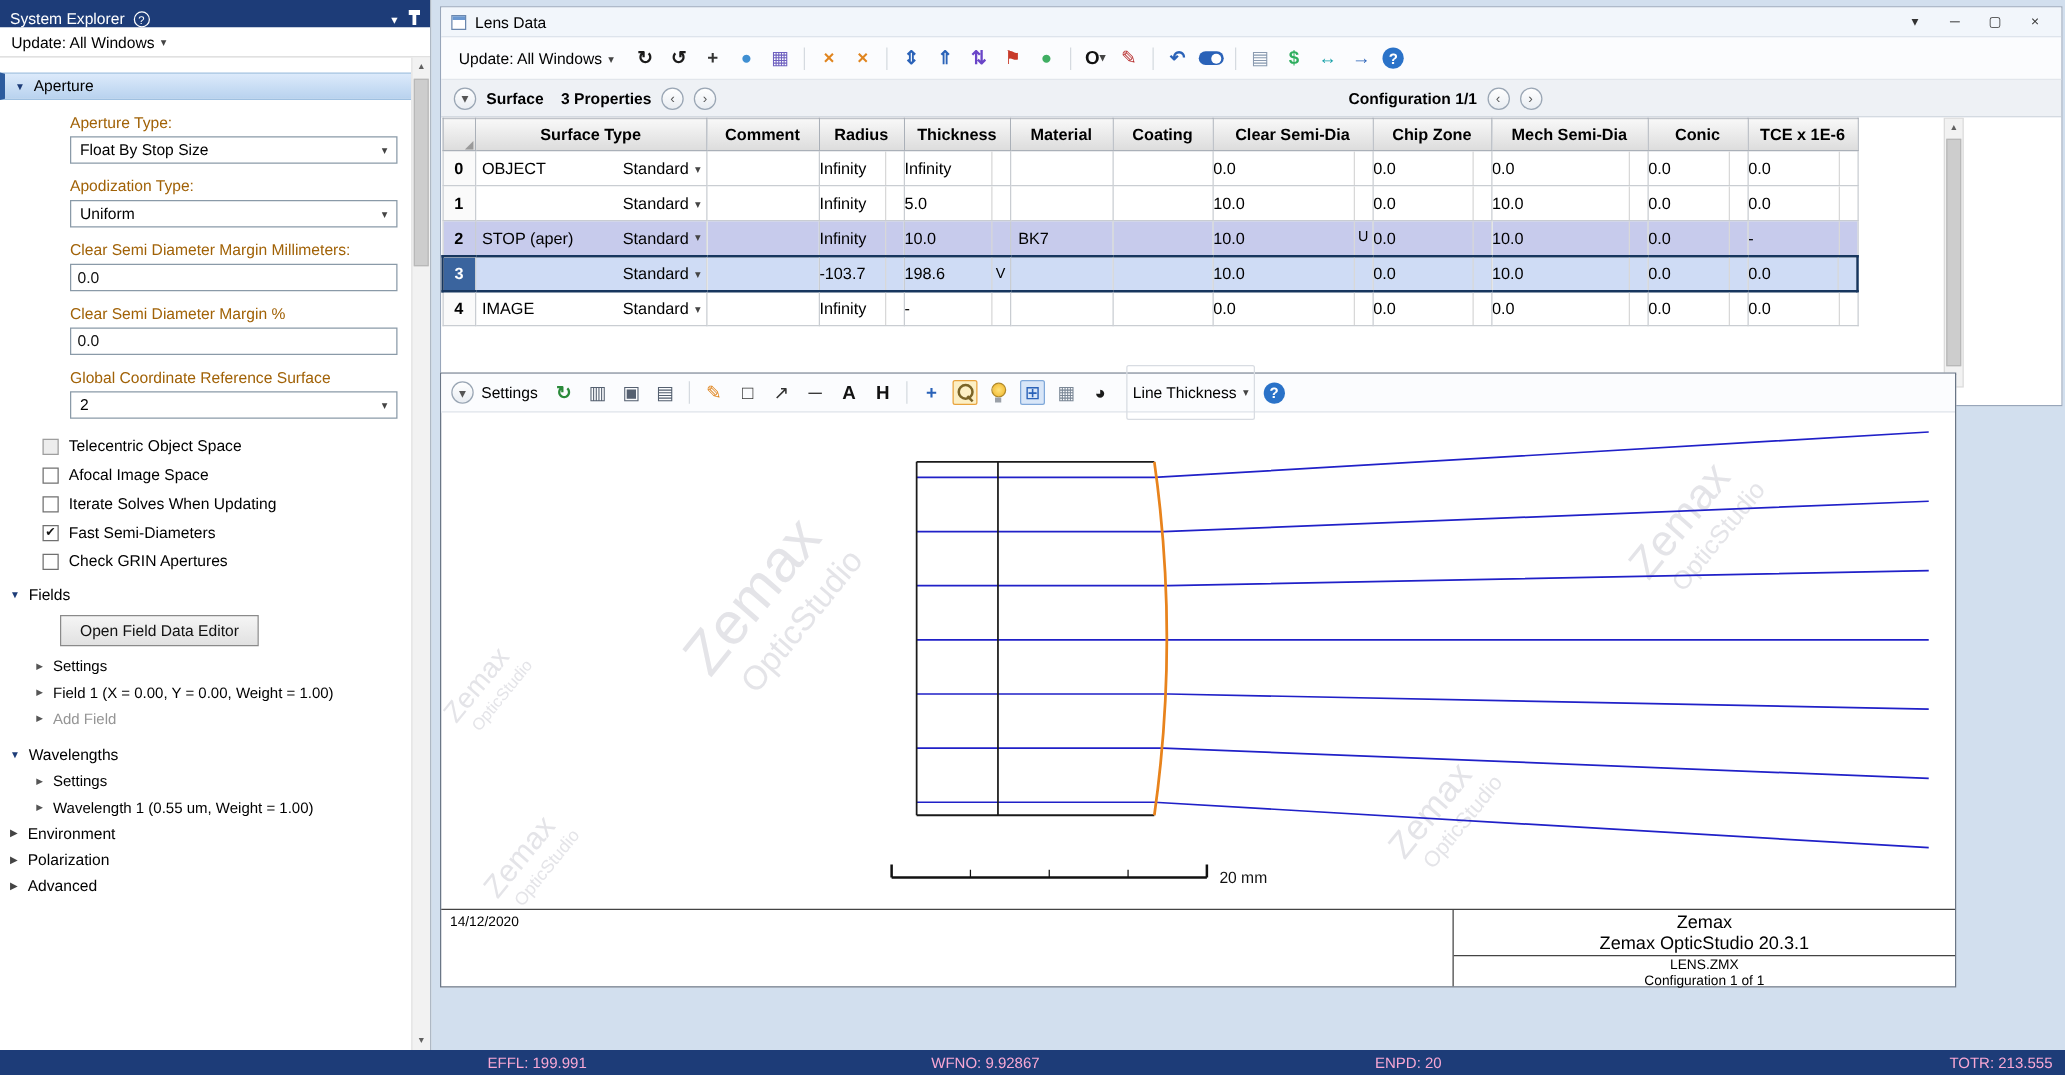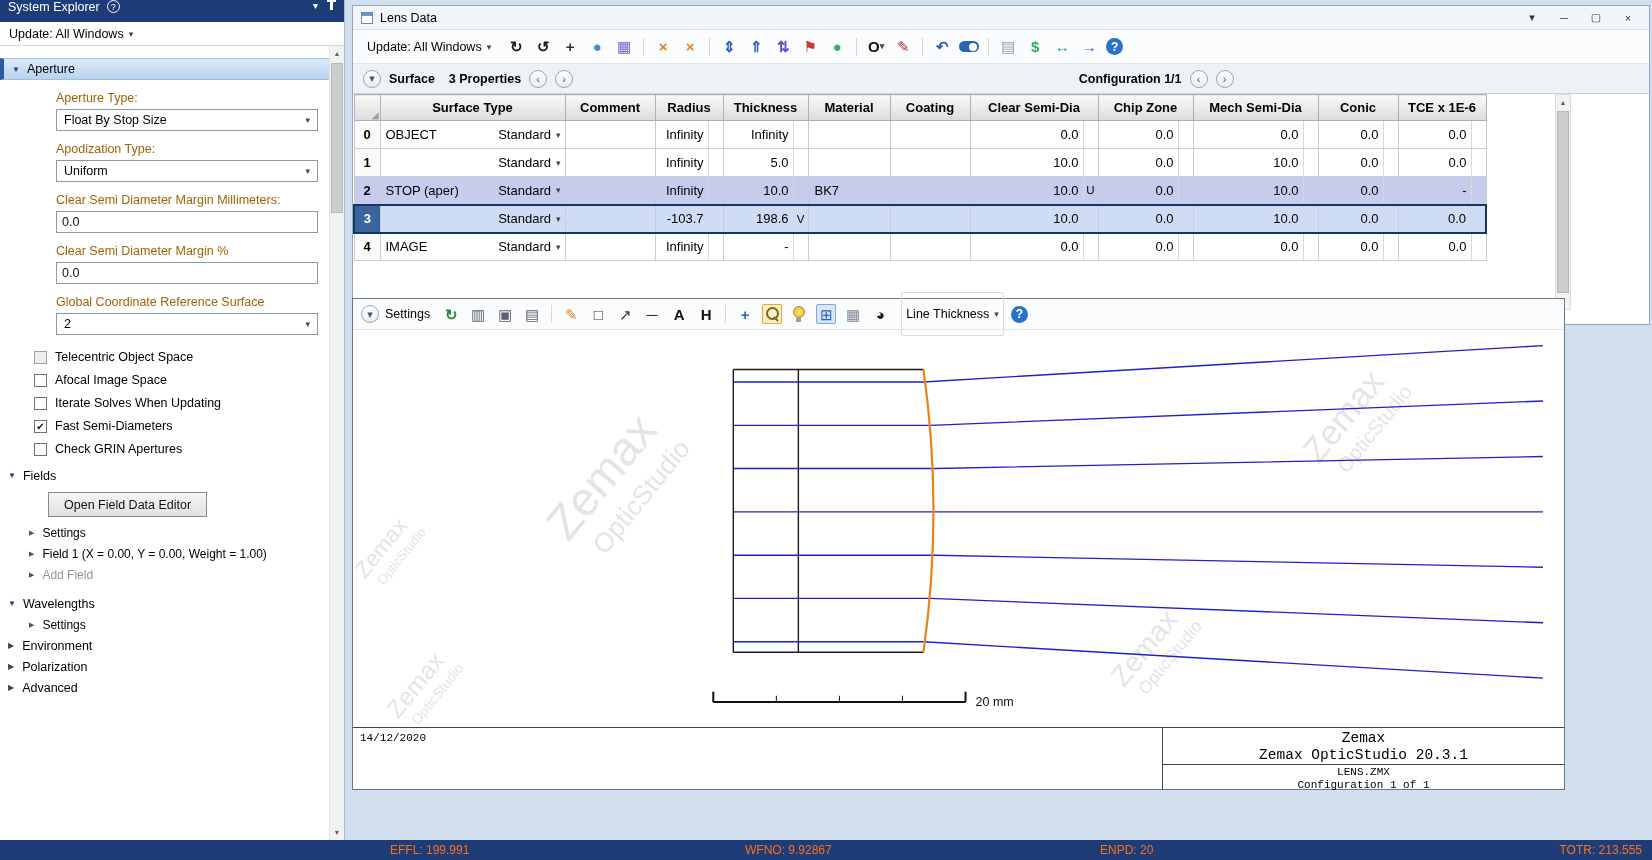--- a/index.html
+++ b/index.html
@@ -1,19 +1,19 @@
 <!DOCTYPE html>
 <html><head>
 <meta charset="utf-8">
 <style>
 *{margin:0;padding:0;box-sizing:border-box}
 html,body{width:1652px;height:860px;overflow:hidden;font-family:"Liberation Sans",sans-serif;background:#d2dfee;position:relative}
 
 .left-panel{position:absolute;left:0;top:0;width:345px;bottom:20px;background:#fff;border-right:1px solid #aeb8c4;z-index:3}
-.sx-titlebar{height:22px;background:#1d3c78;color:#fff;display:flex;align-items:flex-start;padding:0 8px;font-size:12.5px;gap:7px}
+.sx-titlebar{height:22px;background:#1d3c78;color:#fff;display:flex;align-items:flex-end;padding:0 8px;font-size:12.5px;gap:7px}
 .help-circle{width:13px;height:13px;border:1px solid #fff;border-radius:50%;font-size:9px;display:inline-flex;align-items:center;justify-content:center;flex:none}
 .sx-tb-right{margin-left:auto;display:flex;gap:12px;align-items:center}
 .tb-glyph{font-size:10px;color:#fff}
 .pin-icon{position:relative;width:3px;height:8px;background:#fff;display:inline-block;margin-right:3px}
 .pin-icon::before{content:"";position:absolute;left:-3px;top:-4px;width:9px;height:4px;background:#fff}
 .sx-update{height:24px;display:flex;align-items:center;padding:0 9px;font-size:12.5px;border-bottom:1px solid #d8d8d8;gap:5px;background:#fff}
 .sx-body{position:absolute;top:46px;left:0;right:15px;bottom:0;overflow:hidden;font-size:12.5px}
 .sx-scroll{position:absolute;top:46px;right:0;width:15px;bottom:0;background:#f2f2f2;border-left:1px solid #e2e2e2}
 .scroll-btn{height:15px;display:flex;align-items:center;justify-content:center;font-size:7px;color:#606060}
 .scroll-btn.bottom{position:absolute;bottom:0;left:0;right:0}
@@ -71,44 +71,44 @@
 .ld-table td{border:1px solid #c9cdd2;height:28px;padding:0;white-space:nowrap;overflow:hidden}
 .corner-tri{position:absolute;right:1px;bottom:0;font-size:8px;color:#9a9a9a}
 .rn{background:#fafafa;text-align:center;font-weight:bold}
 .row-stop td{background:#c7cbec}
 .row-sel td{background:#cfdcf5;border-top:2px solid #17365e;border-bottom:2px solid #17365e}
 .row-sel td:first-child{border-left:2px solid #17365e;background:#3a649e;color:#fff}
 .row-sel td:last-child{border-right:2px solid #17365e}
 .cellflex{display:flex;align-items:center;height:100%}
 .slbl{padding-left:5px;flex:1;text-align:left}
 .sdd{display:flex;align-items:center;gap:5px;padding-right:4px}
-.num-v{flex:1;text-align:right;padding-right:4px}
+.num-v{flex:1;text-align:left;padding-right:4px}
 .num-f{width:15px;align-self:stretch;display:flex;align-items:center;justify-content:center;border-left:1px solid #d8d8d8;font-size:11.5px}
 .txt-cell{padding-left:6px !important}
 .vsb{position:absolute;top:0;bottom:14px;right:78px;width:16px;background:#f2f2f2;border:1px solid #dcdcdc}
 .vsb .scroll-thumb{top:16px;bottom:16px;height:auto}
 .hsb{position:absolute;left:0;right:95px;bottom:0;height:13px;background:#f2f2f2;border-top:1px solid #dcdcdc}
 .hsb-thumb{position:absolute;left:2px;top:1px;height:10px;width:420px;background:#cdcdcd;border:1px solid #b8b8b8}
 
 .layout-window{position:absolute;left:6px;top:298px;width:1213px;bottom:50px;background:#fff;border:1px solid #6a7686;display:flex;flex-direction:column}
 .layout-toolbar{height:31px;display:flex;align-items:center;gap:7px;padding:0 8px;border-bottom:1px solid #e0e4ea;background:#fbfcfe;font-size:12.5px;flex:none}
 .settings-btn{display:flex;align-items:center;gap:6px;margin-right:4px}
 .line-thick{display:flex;align-items:center;gap:5px;margin-left:4px;padding:14px 4px;border:1px solid #d8dce2;border-radius:2px}
 .help-blue{background:#2a72c8;color:#fff}
 .layout-canvas{flex:1;position:relative;overflow:hidden}
 .layout-canvas svg{width:100%;height:100%;display:block}
 svg text{font-family:"Liberation Sans",sans-serif}
 .layout-caption{height:17px;border-top:1.5px solid #444;text-align:center;font-size:11px;line-height:15px;flex:none}
-.layout-footer{height:62px;border-top:1.5px solid #444;display:flex;font-family:Liberation Mono, monospace;flex:none}
+.layout-footer{height:62px;border-top:1.5px solid #444;display:flex;font-family:Liberation Sans, sans-serif;flex:none}
 .lf-left{flex:1;padding:3px 7px;font-size:11px;line-height:14px}
 .lf-right{width:402px;border-left:1.5px solid #444;display:flex;flex-direction:column;text-align:center}
 .lf-brand{flex:1;border-bottom:1.5px solid #444;font-size:14.5px;line-height:17px;padding-top:2px}
 .lf-file{height:27px;font-size:11px;line-height:12.5px;padding-top:1px}
 
-.status-bar{position:absolute;left:0;right:0;bottom:0;height:20px;background:#1d3c78;color:#f97316;font-size:12px;z-index:5}
+.status-bar{position:absolute;left:0;right:0;bottom:0;height:20px;background:#1d3c78;color:#f9a8d4;font-size:12px;z-index:5}
 .st{position:absolute;top:3px}
 .s1{left:390px}.s2{left:745px}.s3{left:1100px}.s4{right:10px}
 </style>
 </head>
 <body>
 
 <div class="left-panel">
   <div class="sx-titlebar">
     <span>System Explorer</span>
     <span class="help-circle">?</span>
@@ -196,20 +196,24 @@
       </div>
 
     <div class="sec-plain">
       <span class="sec-arrow">▼</span>
       <span>Wavelengths</span>
     </div>
     <div id="waves-tree">
         <div class="tree-row">
           <span class="tri">▶</span>
           <span class="tree-lab">Settings</span>
+        </div>
+        <div class="tree-row">
+          <span class="tri">▶</span>
+          <span class="tree-lab">Wavelength 1 (0.55 um, Weight = 1.00)</span>
         </div>
       </div>
 
     <div id="collapsed-secs">
         <div class="sec-collapsed">
           <span class="tri2">▶</span>
           <span class="sec-lab">Environment</span>
         </div>
         <div class="sec-collapsed">
           <span class="tri2">▶</span>

